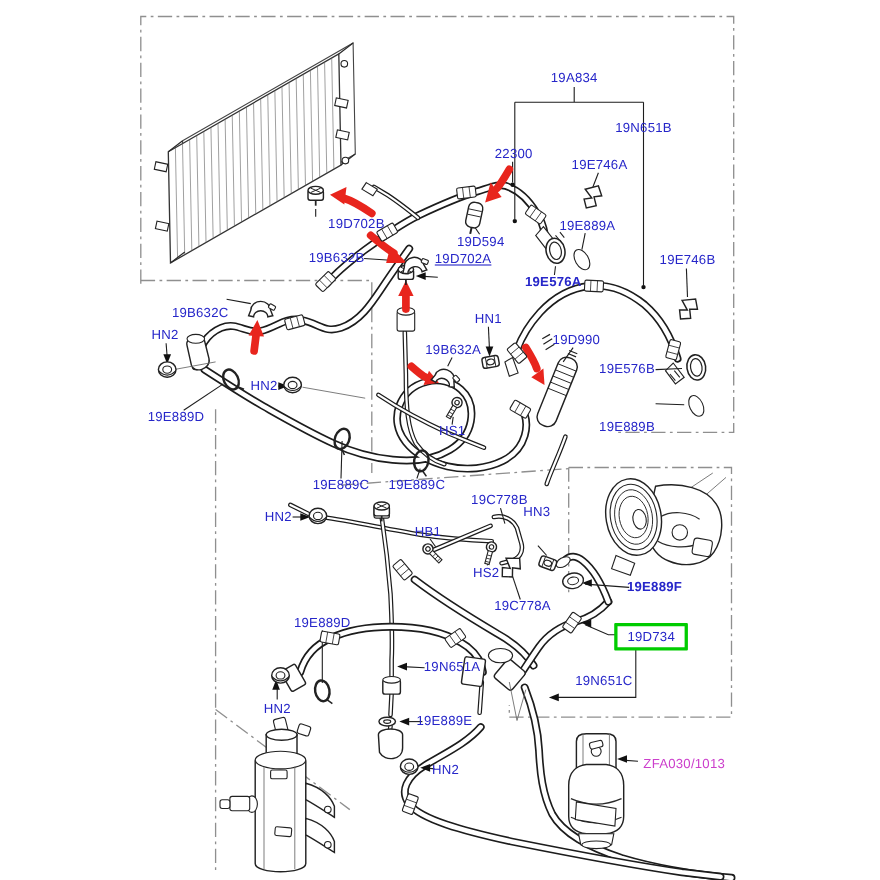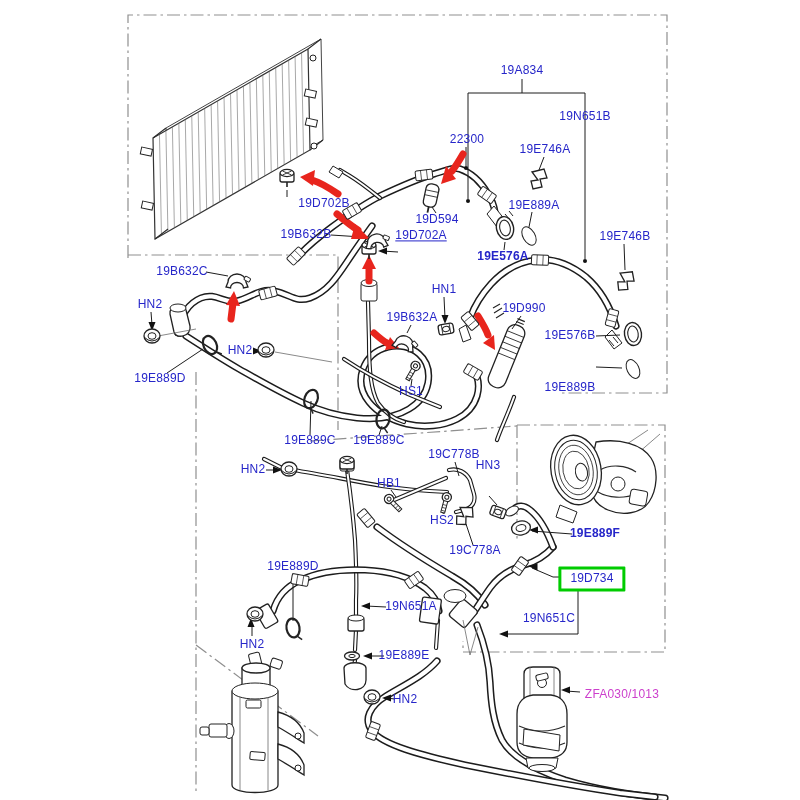--- a/index.html
+++ b/index.html
@@ -383,21 +383,21 @@
       <div class="part-label" style="left: 585px; top: 117px;">19N651B</div>
       <div class="part-label" style="left: 467px; top: 140px;">22300</div>
       <div class="part-label" style="left: 545px; top: 150px;">19E746A</div>
       <div class="part-label" style="left: 304px; top: 204px; margin-left: 20px;">19D702B</div>
       <div class="part-label" style="left: 534px; top: 206px; text-align: right;">19E889A</div>
       <div class="part-label" style="left: 437px; top: 220px;">19D594</div>
       <div class="part-label" style="left: 306px; top: 235px;">19B632B</div>
       <div class="part-label" style="left: 625px; top: 237px;">19E746B</div>
       <div class="part-label" style="left: 421px; top: 236px; text-decoration: underline;">19D702A</div>
       <div class="part-label" style="left: 503px; top: 257px; font-weight: bold;">19E576A</div>
-      <div class="part-label" style="left: 182px; top: 272px; text-align: right;">19B632C</div>
+      <div class="part-label" style="left: 182px; top: 285px; text-align: right;">19B632C</div>
       <div class="part-label" style="left: 444px; top: 290px;">HN1</div>
       <div class="part-label" style="left: 150px; top: 305px;">HN2</div>
       <div class="part-label" style="left: 524px; top: 309px;">19D990</div>
       <div class="part-label" style="left: 412px; top: 318px;">19B632A</div>
       <div class="part-label" style="left: 570px; top: 336px;">19E576B</div>
       <div class="part-label" style="left: 240px; top: 351px;">HN2</div>
       <div class="part-label" style="left: 570px; top: 367px; margin-top: 21px;">19E889B</div>
       <div class="part-label" style="left: 160px; top: 379px;">19E889D</div>
       <div class="part-label" style="left: 411px; top: 392px;">HS1</div>
       <div class="part-label" style="left: 310px; top: 441px;">19E889C</div>

